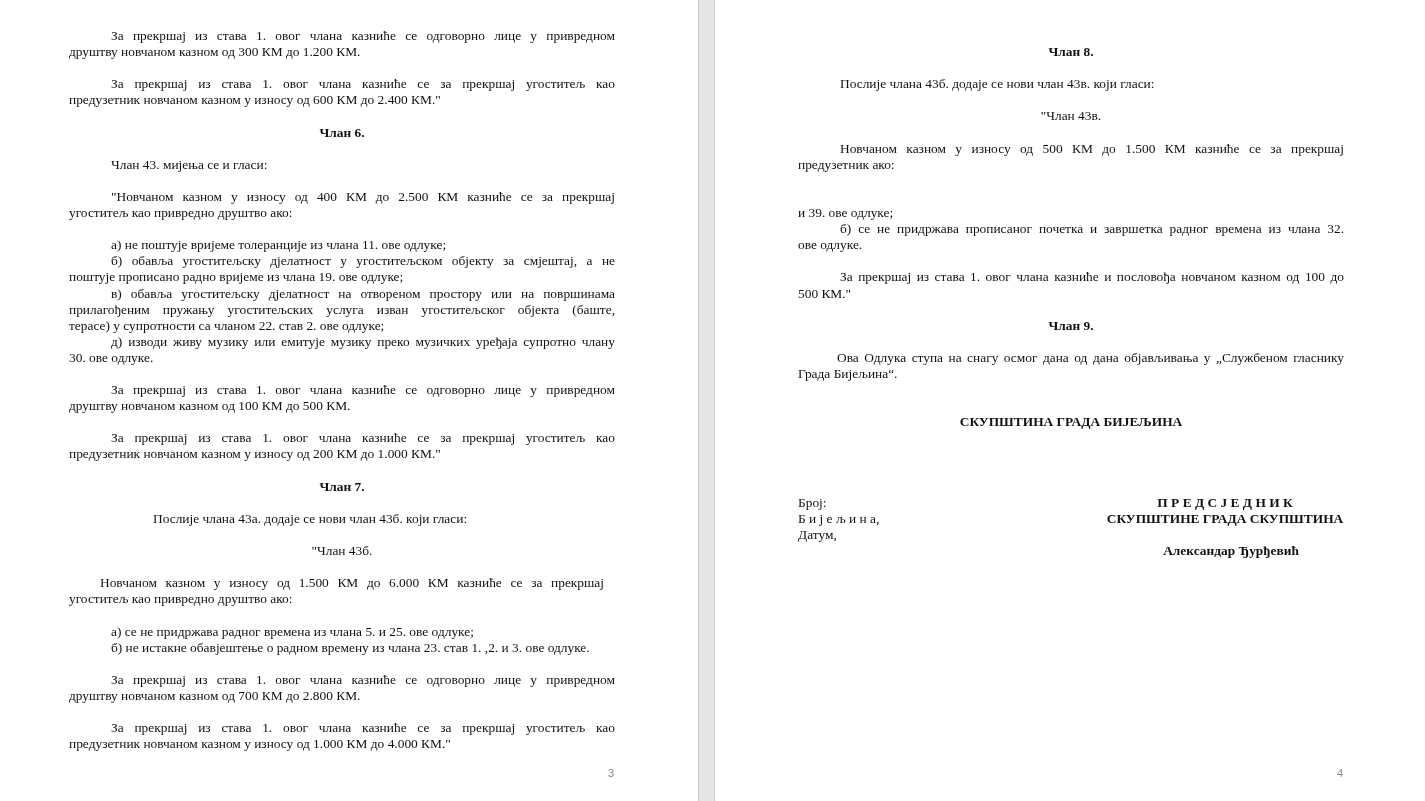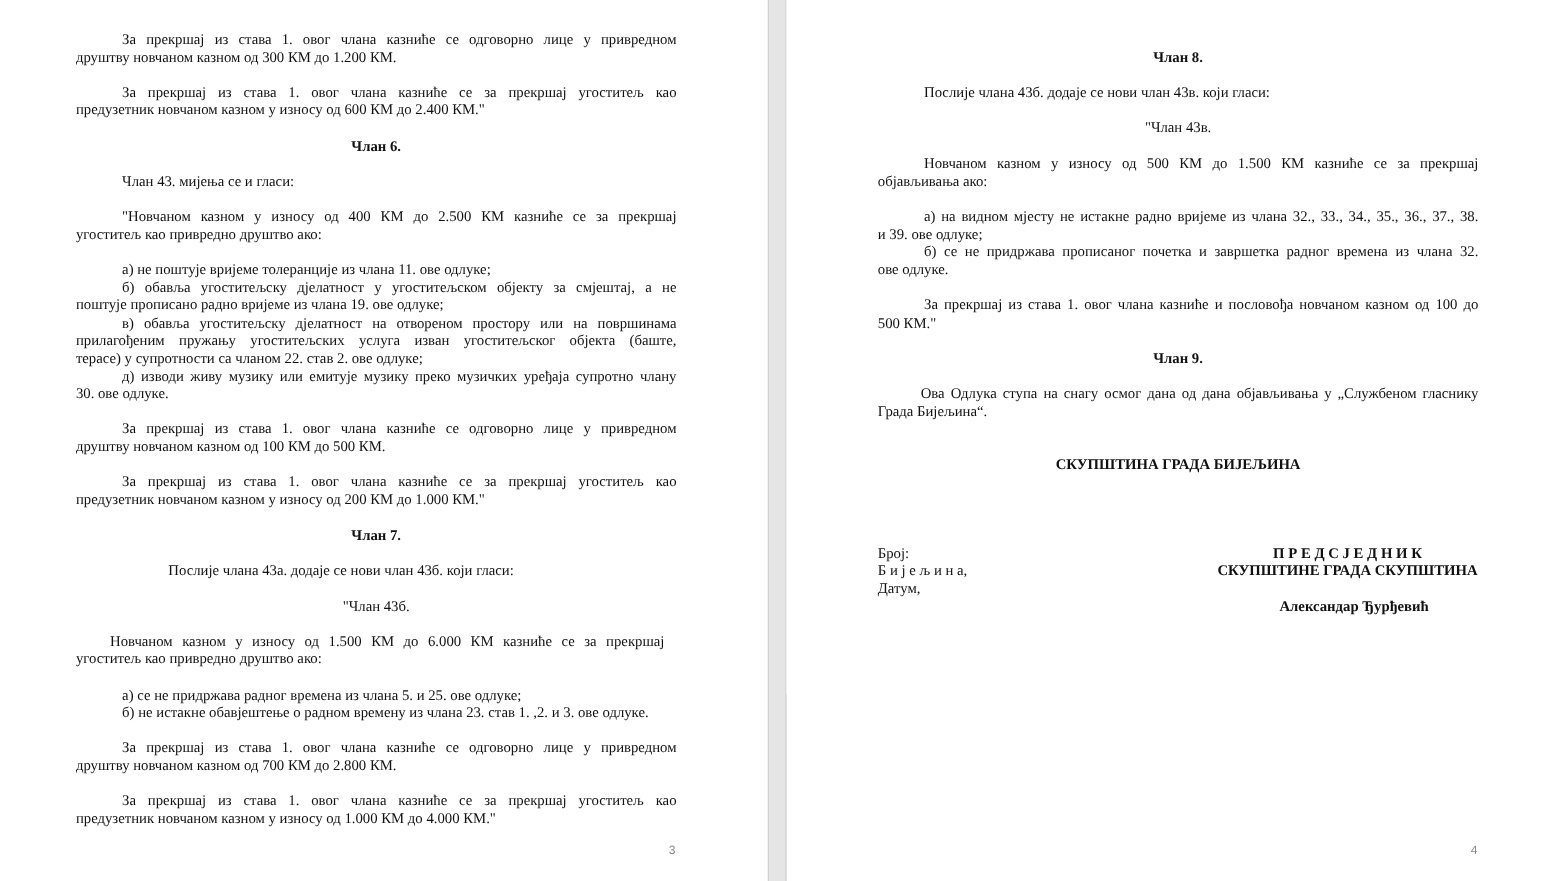--- a/index.html
+++ b/index.html
@@ -114,23 +114,22 @@
   <div class="gutter"></div>
 
   <div class="page page-right">
     <div class="line center bold" style="left:83px;top:44px;width:546px">Члан 8.</div>
 
     <div class="line" style="left:125px;top:76px">Послије члана 43б. додаје се нови члан 43в. који гласи:</div>
 
     <div class="line center" style="left:83px;top:108px;width:546px">"Члан 43в.</div>
 
     <div class="line just" style="left:125px;top:141px;width:504px">Новчаном казном у износу од 500 КМ до 1.500 КМ казниће се за прекршај</div>
-    <div class="line" style="left:83px;top:157px">објављивања ако:</div>
+    <div class="line" style="left:83px;top:157px">предузетник ако:</div>
 
-    <div class="line just" style="left:125px;top:189px;width:504px">а) на видном мјесту не истакне радно вријеме из члана 32., 33., 34., 35., 36., 37., 38.</div>
     <div class="line" style="left:83px;top:205px">и 39. ове одлуке;</div>
     <div class="line just" style="left:125px;top:221px;width:504px">б) се не придржава прописаног почетка и завршетка радног времена из члана 32.</div>
     <div class="line" style="left:83px;top:237px">ове одлуке.</div>
 
     <div class="line just" style="left:125px;top:269px;width:504px">За прекршај из става 1. овог члана казниће и пословођа новчаном казном од 100 до</div>
     <div class="line" style="left:83px;top:286px">500 КМ."</div>
 
     <div class="line center bold" style="left:83px;top:318px;width:546px">Члан 9.</div>
 
     <div class="line just" style="left:122px;top:350px;width:507px">Ова Одлука ступа на снагу осмог дана од дана објављивања у „Службеном гласнику</div>

